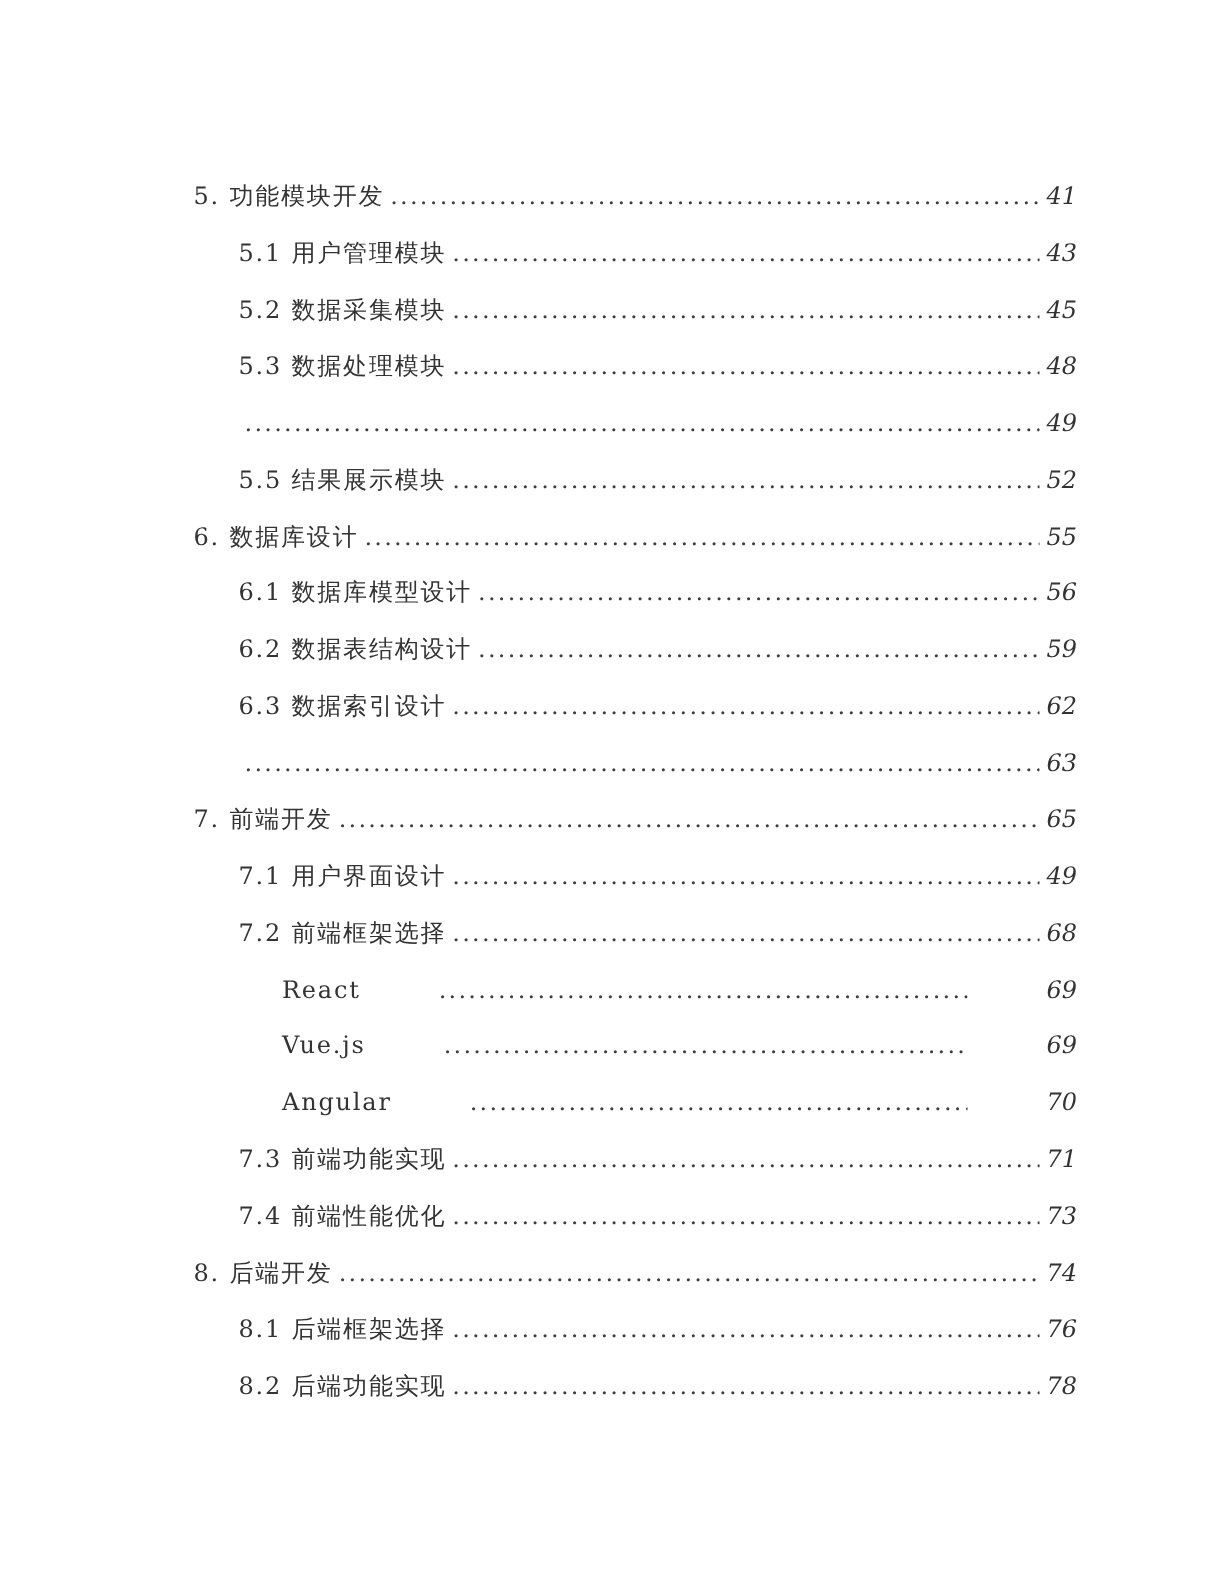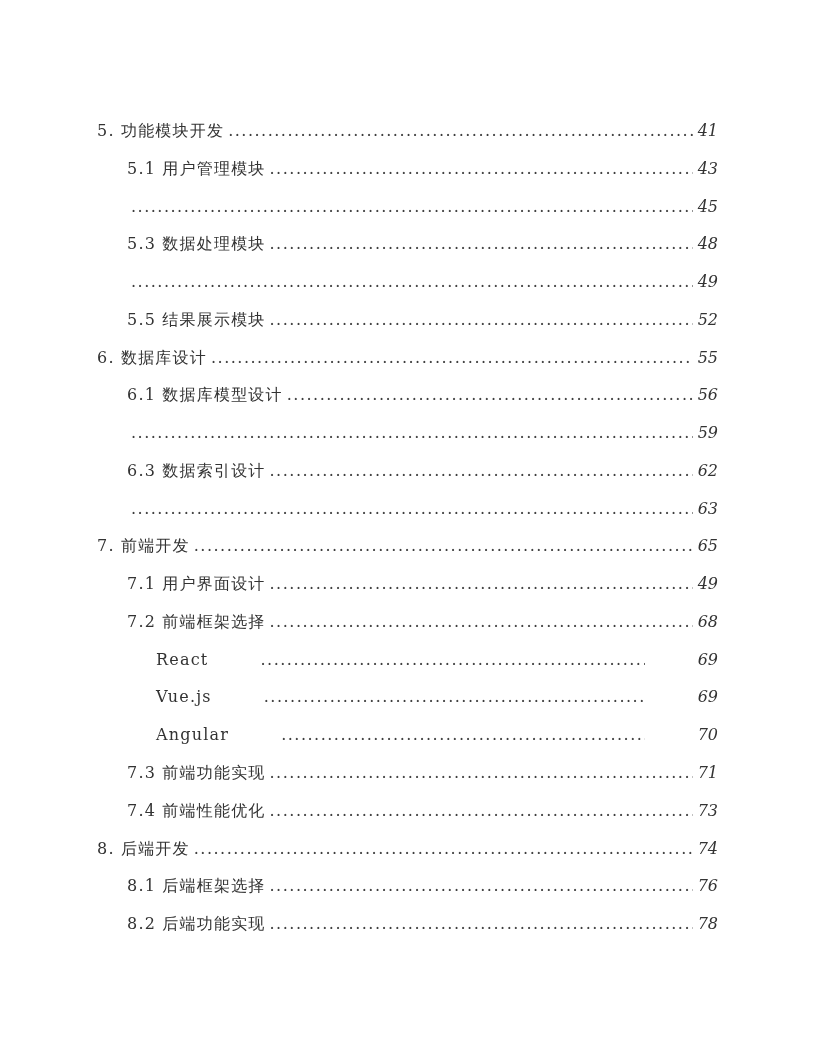--- a/index.html
+++ b/index.html
@@ -23,20 +23,21 @@
     width: 621px; 
   }
   .toc-row {
     display: flex;
     align-items: baseline;
     height: 37.77px;
     line-height: 37.77px;
     font-size: 16px;
     white-space: nowrap;
     overflow: hidden;
+    margin-left: 32px;
   }
   .toc-row.level-1 { padding-left: 0; }
   .toc-row.level-2 { padding-left: 30px; }
   .toc-row.level-3 { padding-left: 59px; gap: 48px; }
   .toc-title {
     letter-spacing: 1.2px;
     flex: 0 0 auto;
   }
   .toc-dots {
     flex: 1 1 auto;
@@ -67,20 +68,21 @@
     <span class="toc-page">41</span>
   </div>
 
   <div class="toc-row level-2">
     <span class="toc-title">5.1 用户管理模块</span>
     <span class="toc-dots"><span class="toc-dots-inner">................................................................................................................................................................................................................................................</span></span>
     <span class="toc-page">43</span>
   </div>
 
   <div class="toc-row level-2">
+    <span class="toc-title">5.2 数据采集模块</span>
     <span class="toc-dots"><span class="toc-dots-inner">................................................................................................................................................................................................................................................</span></span>
     <span class="toc-page">45</span>
   </div>
 
   <div class="toc-row level-2">
     <span class="toc-title">5.3 数据处理模块</span>
     <span class="toc-dots"><span class="toc-dots-inner">................................................................................................................................................................................................................................................</span></span>
     <span class="toc-page">48</span>
   </div>
 
@@ -101,20 +103,21 @@
     <span class="toc-page">55</span>
   </div>
 
   <div class="toc-row level-2">
     <span class="toc-title">6.1 数据库模型设计</span>
     <span class="toc-dots"><span class="toc-dots-inner">................................................................................................................................................................................................................................................</span></span>
     <span class="toc-page">56</span>
   </div>
 
   <div class="toc-row level-2">
+    <span class="toc-title">6.2 数据表结构设计</span>
     <span class="toc-dots"><span class="toc-dots-inner">................................................................................................................................................................................................................................................</span></span>
     <span class="toc-page">59</span>
   </div>
 
   <div class="toc-row level-2">
     <span class="toc-title">6.3 数据索引设计</span>
     <span class="toc-dots"><span class="toc-dots-inner">................................................................................................................................................................................................................................................</span></span>
     <span class="toc-page">62</span>
   </div>
 

